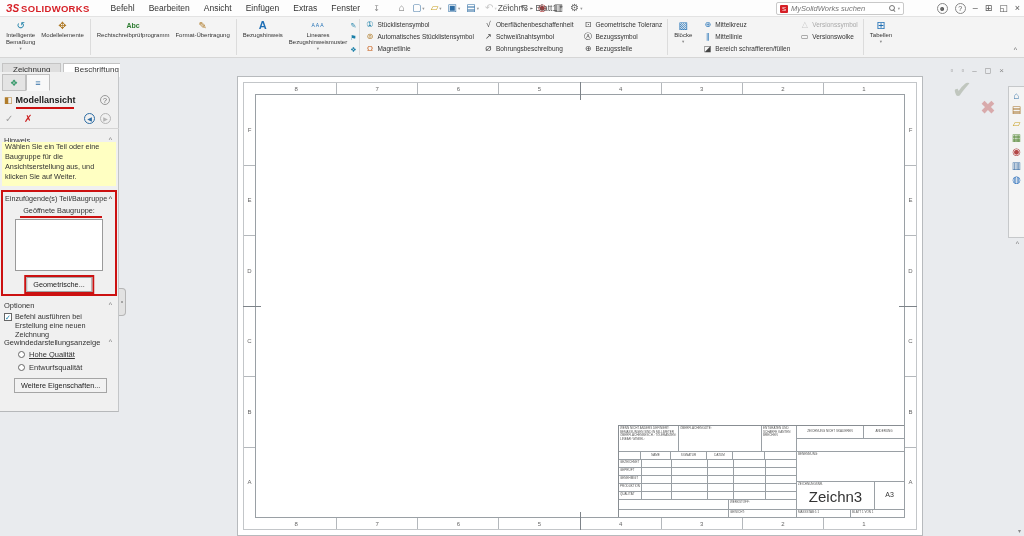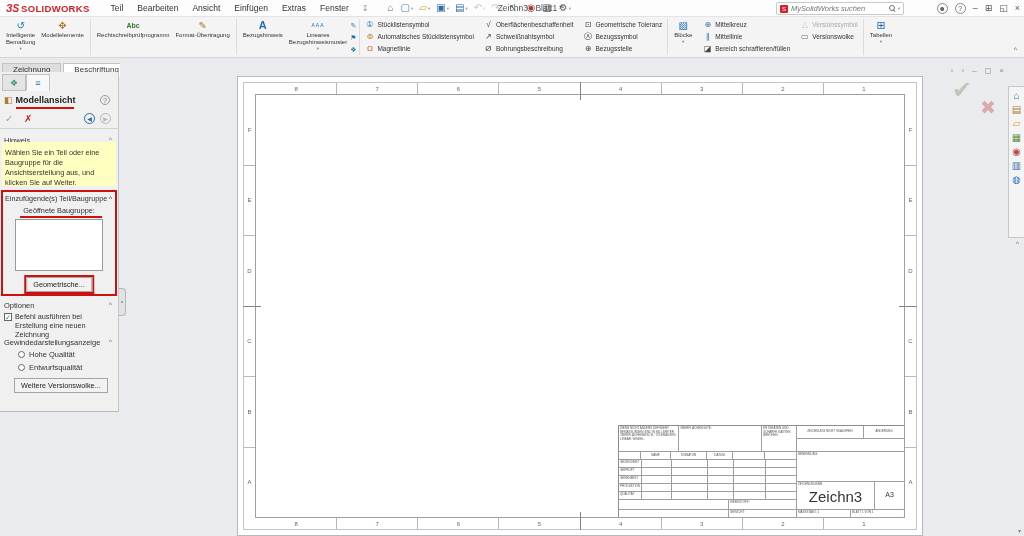--- a/index.html
+++ b/index.html
@@ -81,21 +81,21 @@
   #pm-cancel { position:absolute; left:24px; color:#cc2222; font-size:10px; font-weight:bold; }
   .nav-circle { position:absolute; width:11px; height:11px; border-radius:50%; text-align:center;
     line-height:11px; font-size:6px; }
   #pm-back { right:24px; border:1px solid #2e6da4; color:#2e6da4; }
   #pm-next { right:8px; border:1px solid #b5b5b5; color:#b5b5b5; }
   .pm-divider { position:absolute; left:0; width:119px; height:1px; background:#d4d4d4; }
   .sec-head { position:absolute; left:4px; right:6px; display:flex; justify-content:space-between;
     font-size:7.5px; color:#333; }
   .sec-head .chev { color:#777; font-size:7px; }
   #notice-box { position:absolute; left:2px; top:70px; width:114px; height:44px;
-    background:#ffffc2; padding:6px 3px; font-size:7.3px; line-height:1.35; color:#333; }
+    background:#ffffc2; padding:0 3px; font-size:7.3px; line-height:1.35; color:#333; }
   #insert-section { position:absolute; left:1px; top:118px; width:116px; height:106px;
     border:2px solid #cc1111; background:#f0f0f0; }
   #insert-head { display:flex; justify-content:space-between; padding:2px 3px 0 2px; font-size:7.2px; }
   #open-docs-label { text-align:center; margin-top:3px; font-size:7.3px; }
   #docs-listbox { position:absolute; left:12px; top:27px; width:88px; height:52px;
     background:#fff; border:1px solid #9a9a9a; }
   #browse-wrap { position:absolute; left:50%; transform:translateX(-50%); top:83px;
     border:2px solid #cc1111; padding:0; }
   .small-btn { background:#f2f2f2; border:1px solid #a5a5a5; font-size:7.3px; color:#222;
     padding:2px 6px; white-space:nowrap; font-family:inherit; }
@@ -165,21 +165,21 @@
 
 <div id="app">
 
   <div id="titlebar">
     <div id="logo">
       <span class="dps">ЗS</span>
       <span class="txt">SOLIDWORKS</span>
     </div>
     <div id="menubar">
 
-    <span class="menu-item">Teil</span>
+    <span class="menu-item">Befehl</span>
         <span class="menu-item">Bearbeiten</span>
         <span class="menu-item">Ansicht</span>
         <span class="menu-item">Einfügen</span>
         <span class="menu-item">Extras</span>
         <span class="menu-item">Fenster</span>
       </div>
     <span id="pin-icon">↧</span>
     <div id="qat">
 
         <span class="qat-btn" data-state="">
@@ -597,25 +597,25 @@
       <span class="chev">^</span>
     </div>
     <div id="options-check">
       <span class="checkbox">✓</span>
       <span class="lbl">Befehl ausführen bei Erstellung eine neuen Zeichnung</span>
     </div>
     <div class="sec-head" style="top:266px;">
       <span>Gewindedarstellungsanzeige</span>
       <span class="chev">^</span>
     </div>
-    <div class="radio-row" style="top:278px;">
+    <div class="radio-row" style="top:278px;text-decoration:underline;">
       <span class="radio"></span>
       <span>Hohe Qualität</span>
     </div>
     <div class="radio-row" style="top:291px;">
       <span class="radio"></span>
       <span>Entwurfsqualität</span>
     </div>
-    <button class="small-btn" id="more-props">Weitere Versionswolke...</button>
+    <button class="small-btn" id="more-props">Weitere Eigenschaften...</button>
   </div>
   <div id="panel-splitter"></div>
 
 </div>
 
 </body></html>

